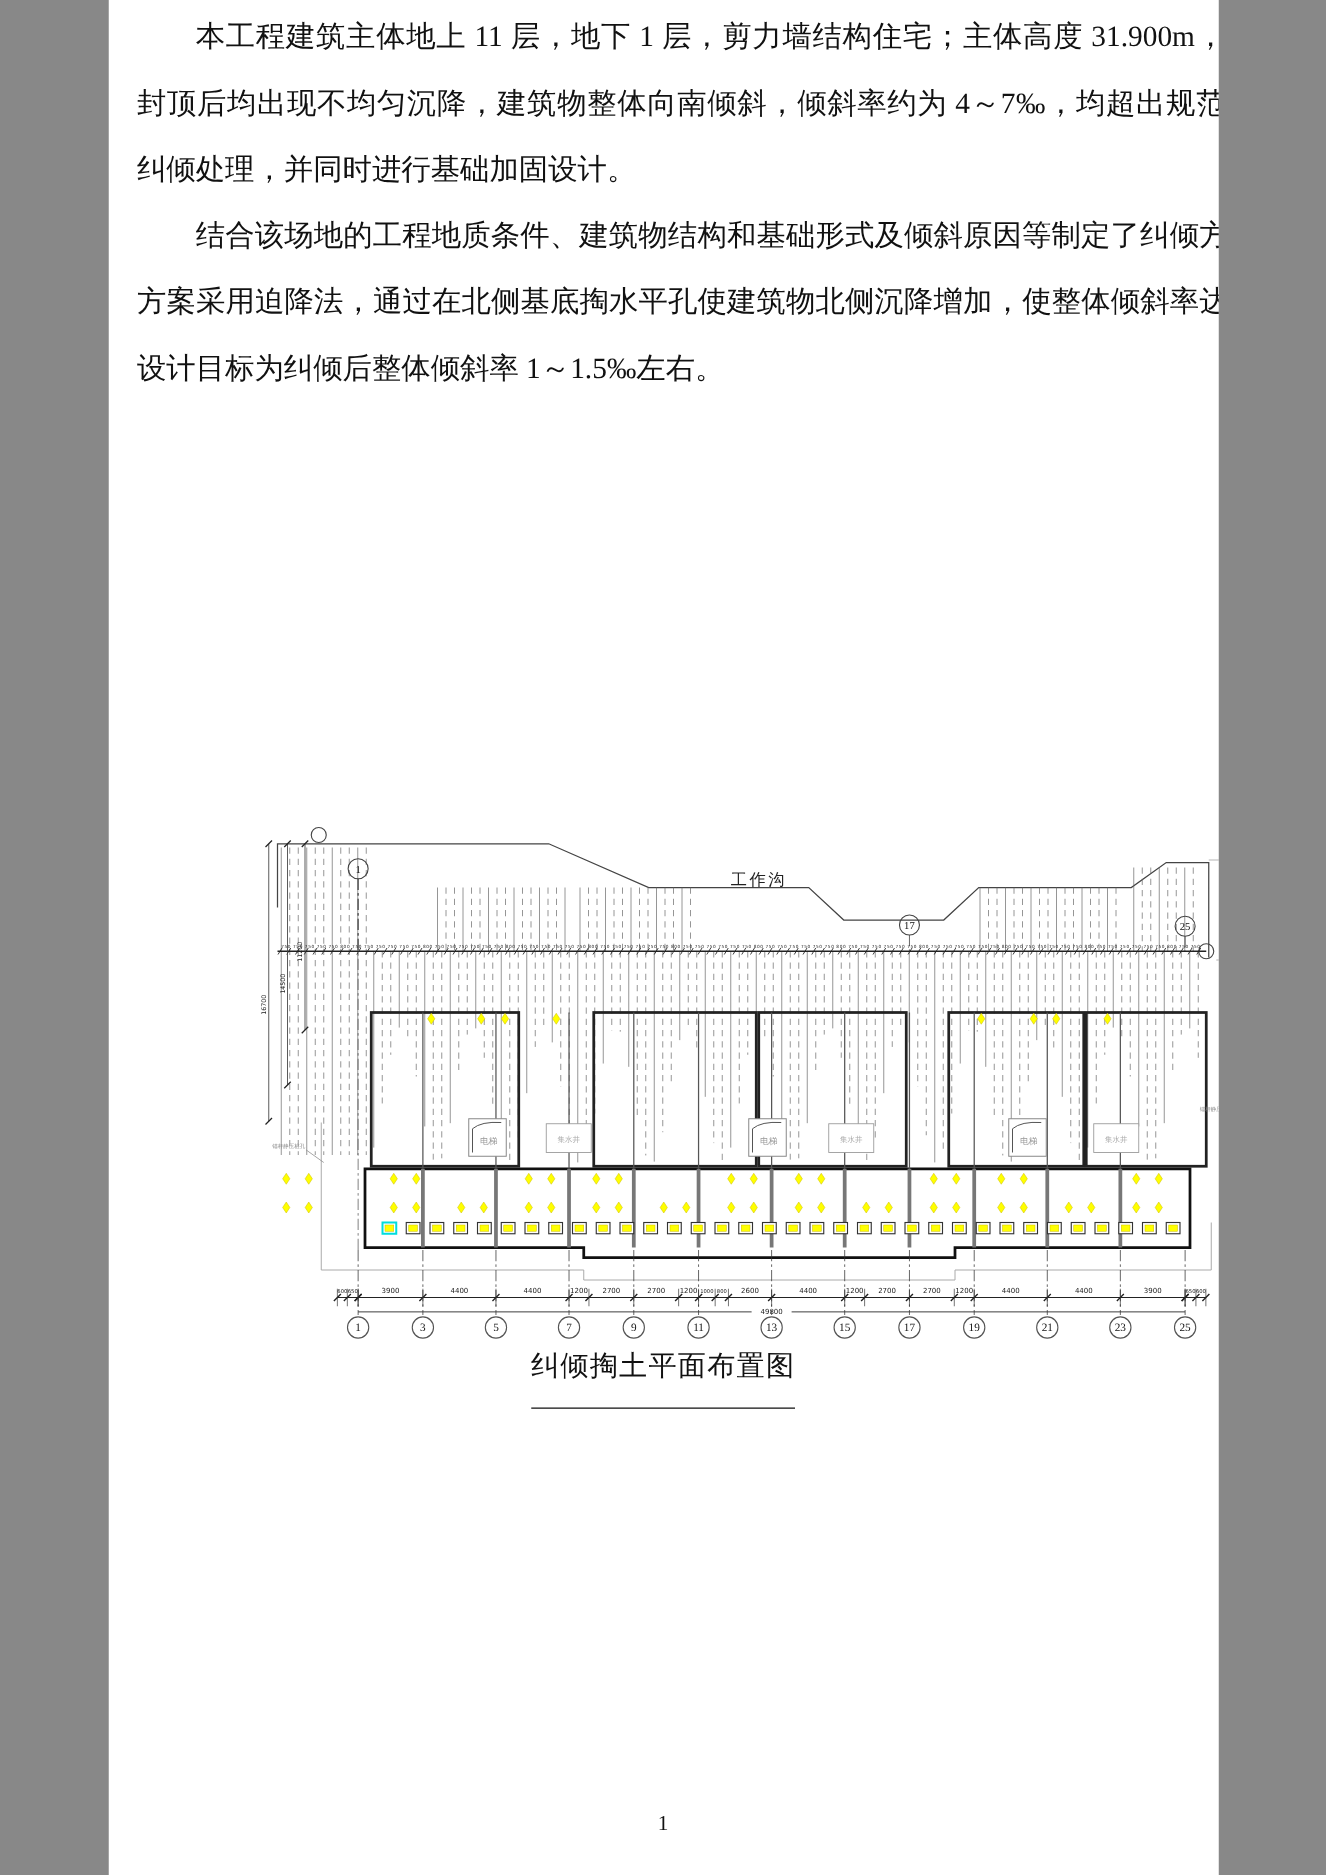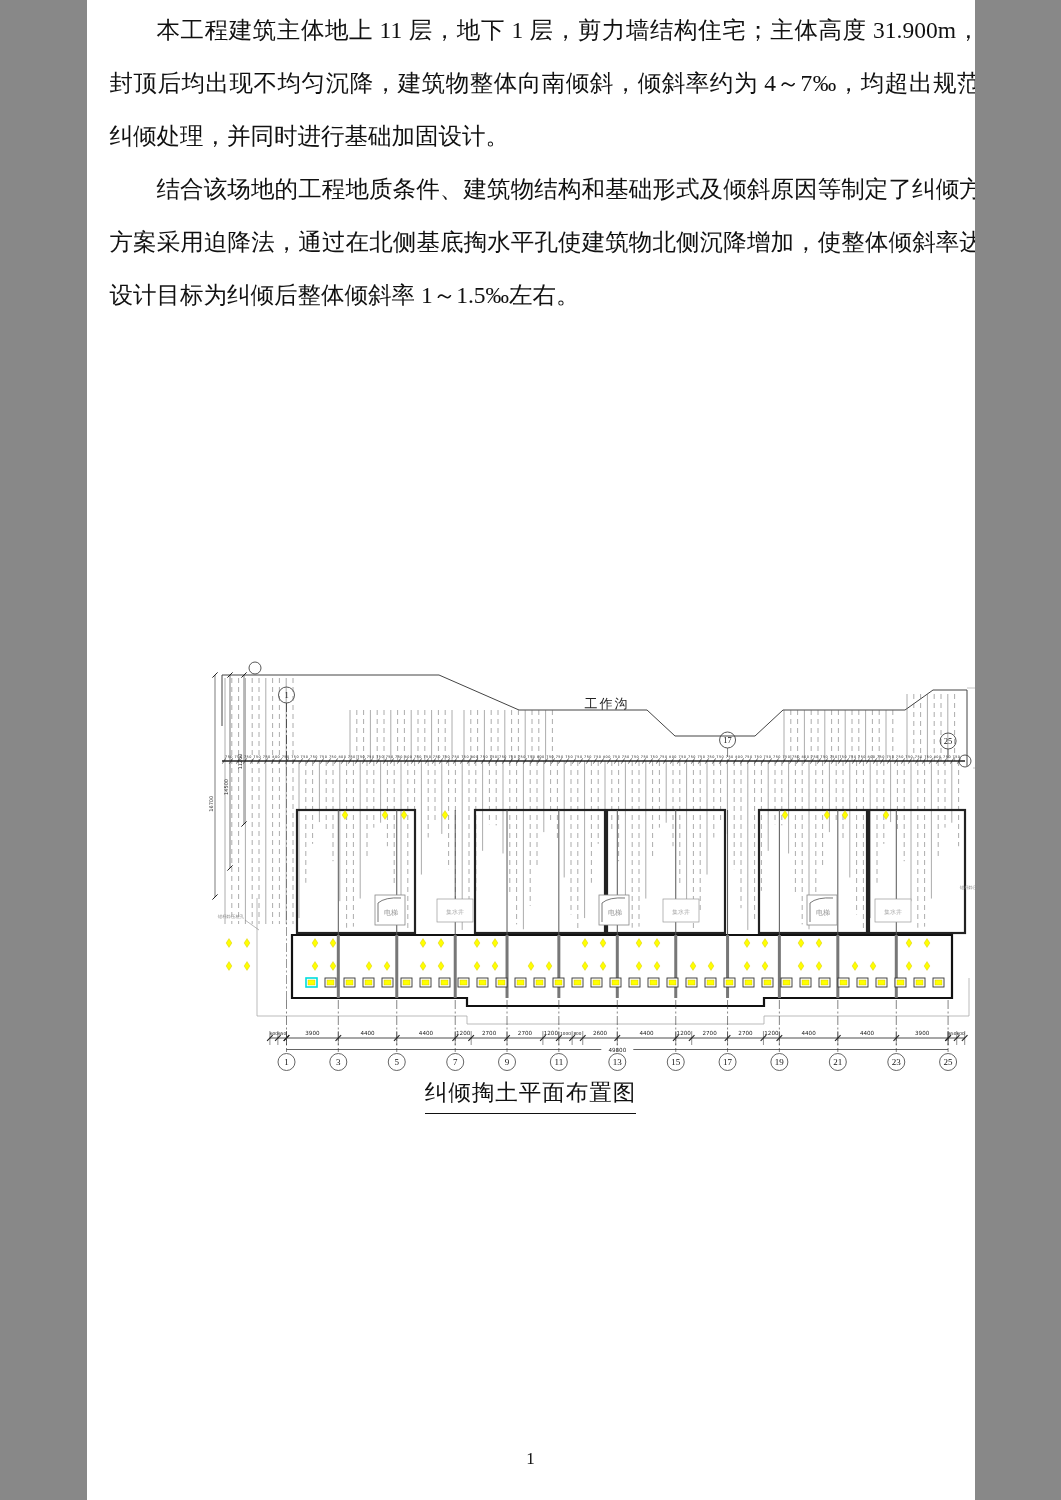--- a/index.html
+++ b/index.html
@@ -8,21 +8,21 @@
     margin:0 auto;overflow:hidden;
     font-family:"Liberation Serif","DejaVu Serif",serif;color:#111;
   }
   .text-block{
     position:absolute;left:23px;top:4px;width:1015px;
     font-size:23.5px;line-height:53px;text-align:justify;
   }
   .text-block p{margin:0;text-indent:2em;font-weight:500;}
   .figure{position:absolute;left:20px;top:648px;width:1021px;height:430px;}
   .caption{position:absolute;left:0;top:1077px;width:100%;text-align:center;font-size:22.5px;letter-spacing:1px;}
-  .caption span{border-bottom:1.6px solid #111;padding-bottom:8px;}
+  .caption span{border-bottom:1.6px solid #111;padding-bottom:21px;}
   .page-number{position:absolute;left:0;top:1449px;width:100%;text-align:center;font-size:17px;}
 </style>
 </head>
 <body>
 
 <div class="page">
 
   <div class="text-block">
     <p>本工程建筑主体地上 11 层，地下 1 层，剪力墙结构住宅；主体高度 31.900m，三栋住宅楼在封顶后均出现不均匀沉降，建筑物整体向南倾斜，倾斜率约为 4～7‰，均超出规范要求，需进行纠倾处理，并同时进行基础加固设计。</p>
     <p>结合该场地的工程地质条件、建筑物结构和基础形式及倾斜原因等制定了纠倾方案，纠倾设计方案采用迫降法，通过在北侧基底掏水平孔使建筑物北侧沉降增加，使整体倾斜率达到规范要求，设计目标为纠倾后整体倾斜率 1～1.5‰左右。</p>

